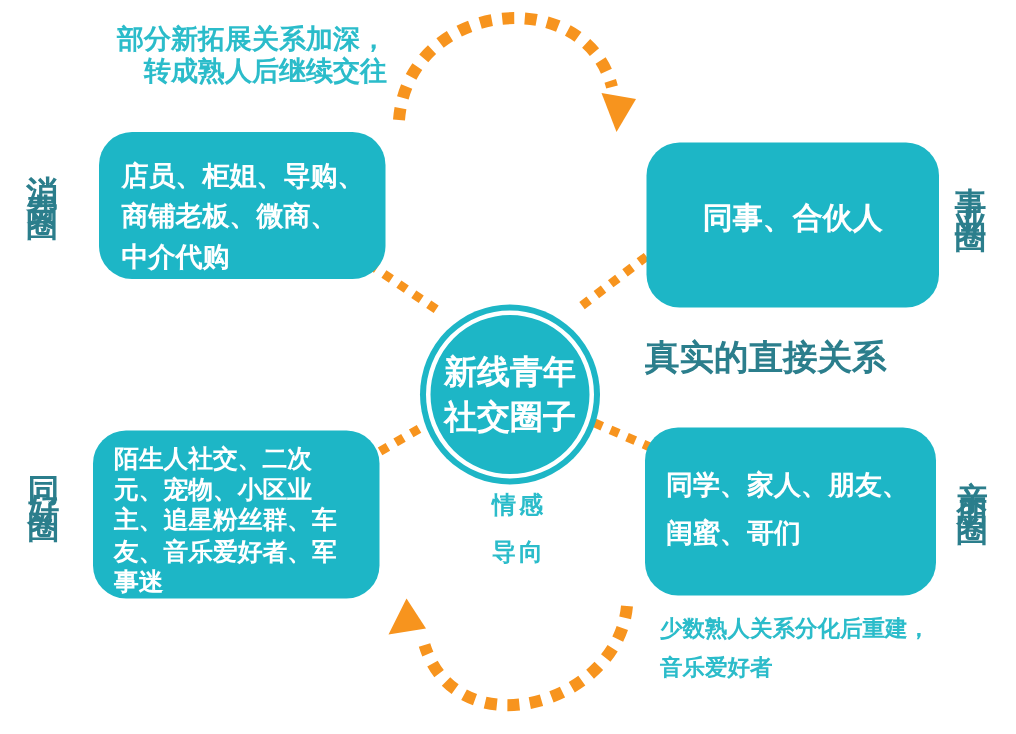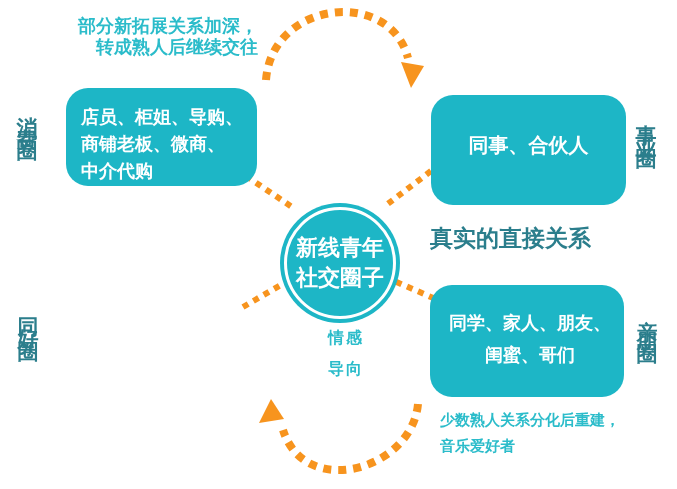--- a/index.html
+++ b/index.html
@@ -25,21 +25,21 @@
   .rl-career{left:632px;top:108px;}
   .rl-hobby{left:14px;top:301px;}
   .rl-family{left:633px;top:303px;}
   .box{
     position:absolute;background:var(--teal);border-radius:22px;
     color:var(--box-text);font-weight:bold;white-space:pre-line;box-sizing:border-box;
   }
   .box-tl{left:66px;top:88px;width:191px;height:98px;font-size:18px;line-height:27px;padding:16px 12px 0 15px;}
   .box-tr{left:431px;top:95px;width:195px;height:110px;font-size:20px;display:flex;align-items:center;justify-content:center;padding-bottom:10px;text-align:right;}
   .box-bl{left:62px;top:287px;width:191px;height:112px;font-size:16.5px;line-height:20.5px;padding:9px 8px 0 14px;}
-  .box-br{left:430px;top:285px;width:194px;height:112px;font-size:18px;line-height:32px;padding:22px 8px 0 14px;text-align:center;}
+  .box-br{left:430px;top:285px;width:194px;height:112px;font-size:18px;line-height:32px;padding:22px 8px 0 14px;}
   .center-circle{
     position:absolute;left:280px;top:203px;width:120px;height:120px;border-radius:50%;
     background:var(--teal);display:flex;align-items:center;justify-content:center;
   }
   .inner-ring{
     position:absolute;left:4px;top:4px;right:4px;bottom:4px;
     border:3px solid #ffffff;border-radius:50%;
   }
   .center-text{
     position:relative;color:#ffffff;font-weight:bold;font-size:22px;line-height:30px;
@@ -79,20 +79,25 @@
 
   <div class="ring-label rl-consumption">消费圈</div>
   <div class="ring-label rl-career">事业圈</div>
   <div class="ring-label rl-hobby">同好圈</div>
   <div class="ring-label rl-family">亲朋圈</div>
 
   <div class="box box-tl">店员、柜姐、导购、
 商铺老板、微商、
 中介代购</div>
   <div class="box box-tr">同事、合伙人</div>
+  <div class="box box-bl">陌生人社交、二次
+元、宠物、小区业
+主、追星粉丝群、车
+友、音乐爱好者、军
+事迷</div>
   <div class="box box-br">同学、家人、朋友、
 闺蜜、哥们</div>
 
   <div class="center-circle">
     <div class="inner-ring"></div>
     <div class="center-text">新线青年
 社交圈子</div>
   </div>
 
   <div class="rel rel-right">真实的直接关系</div>

